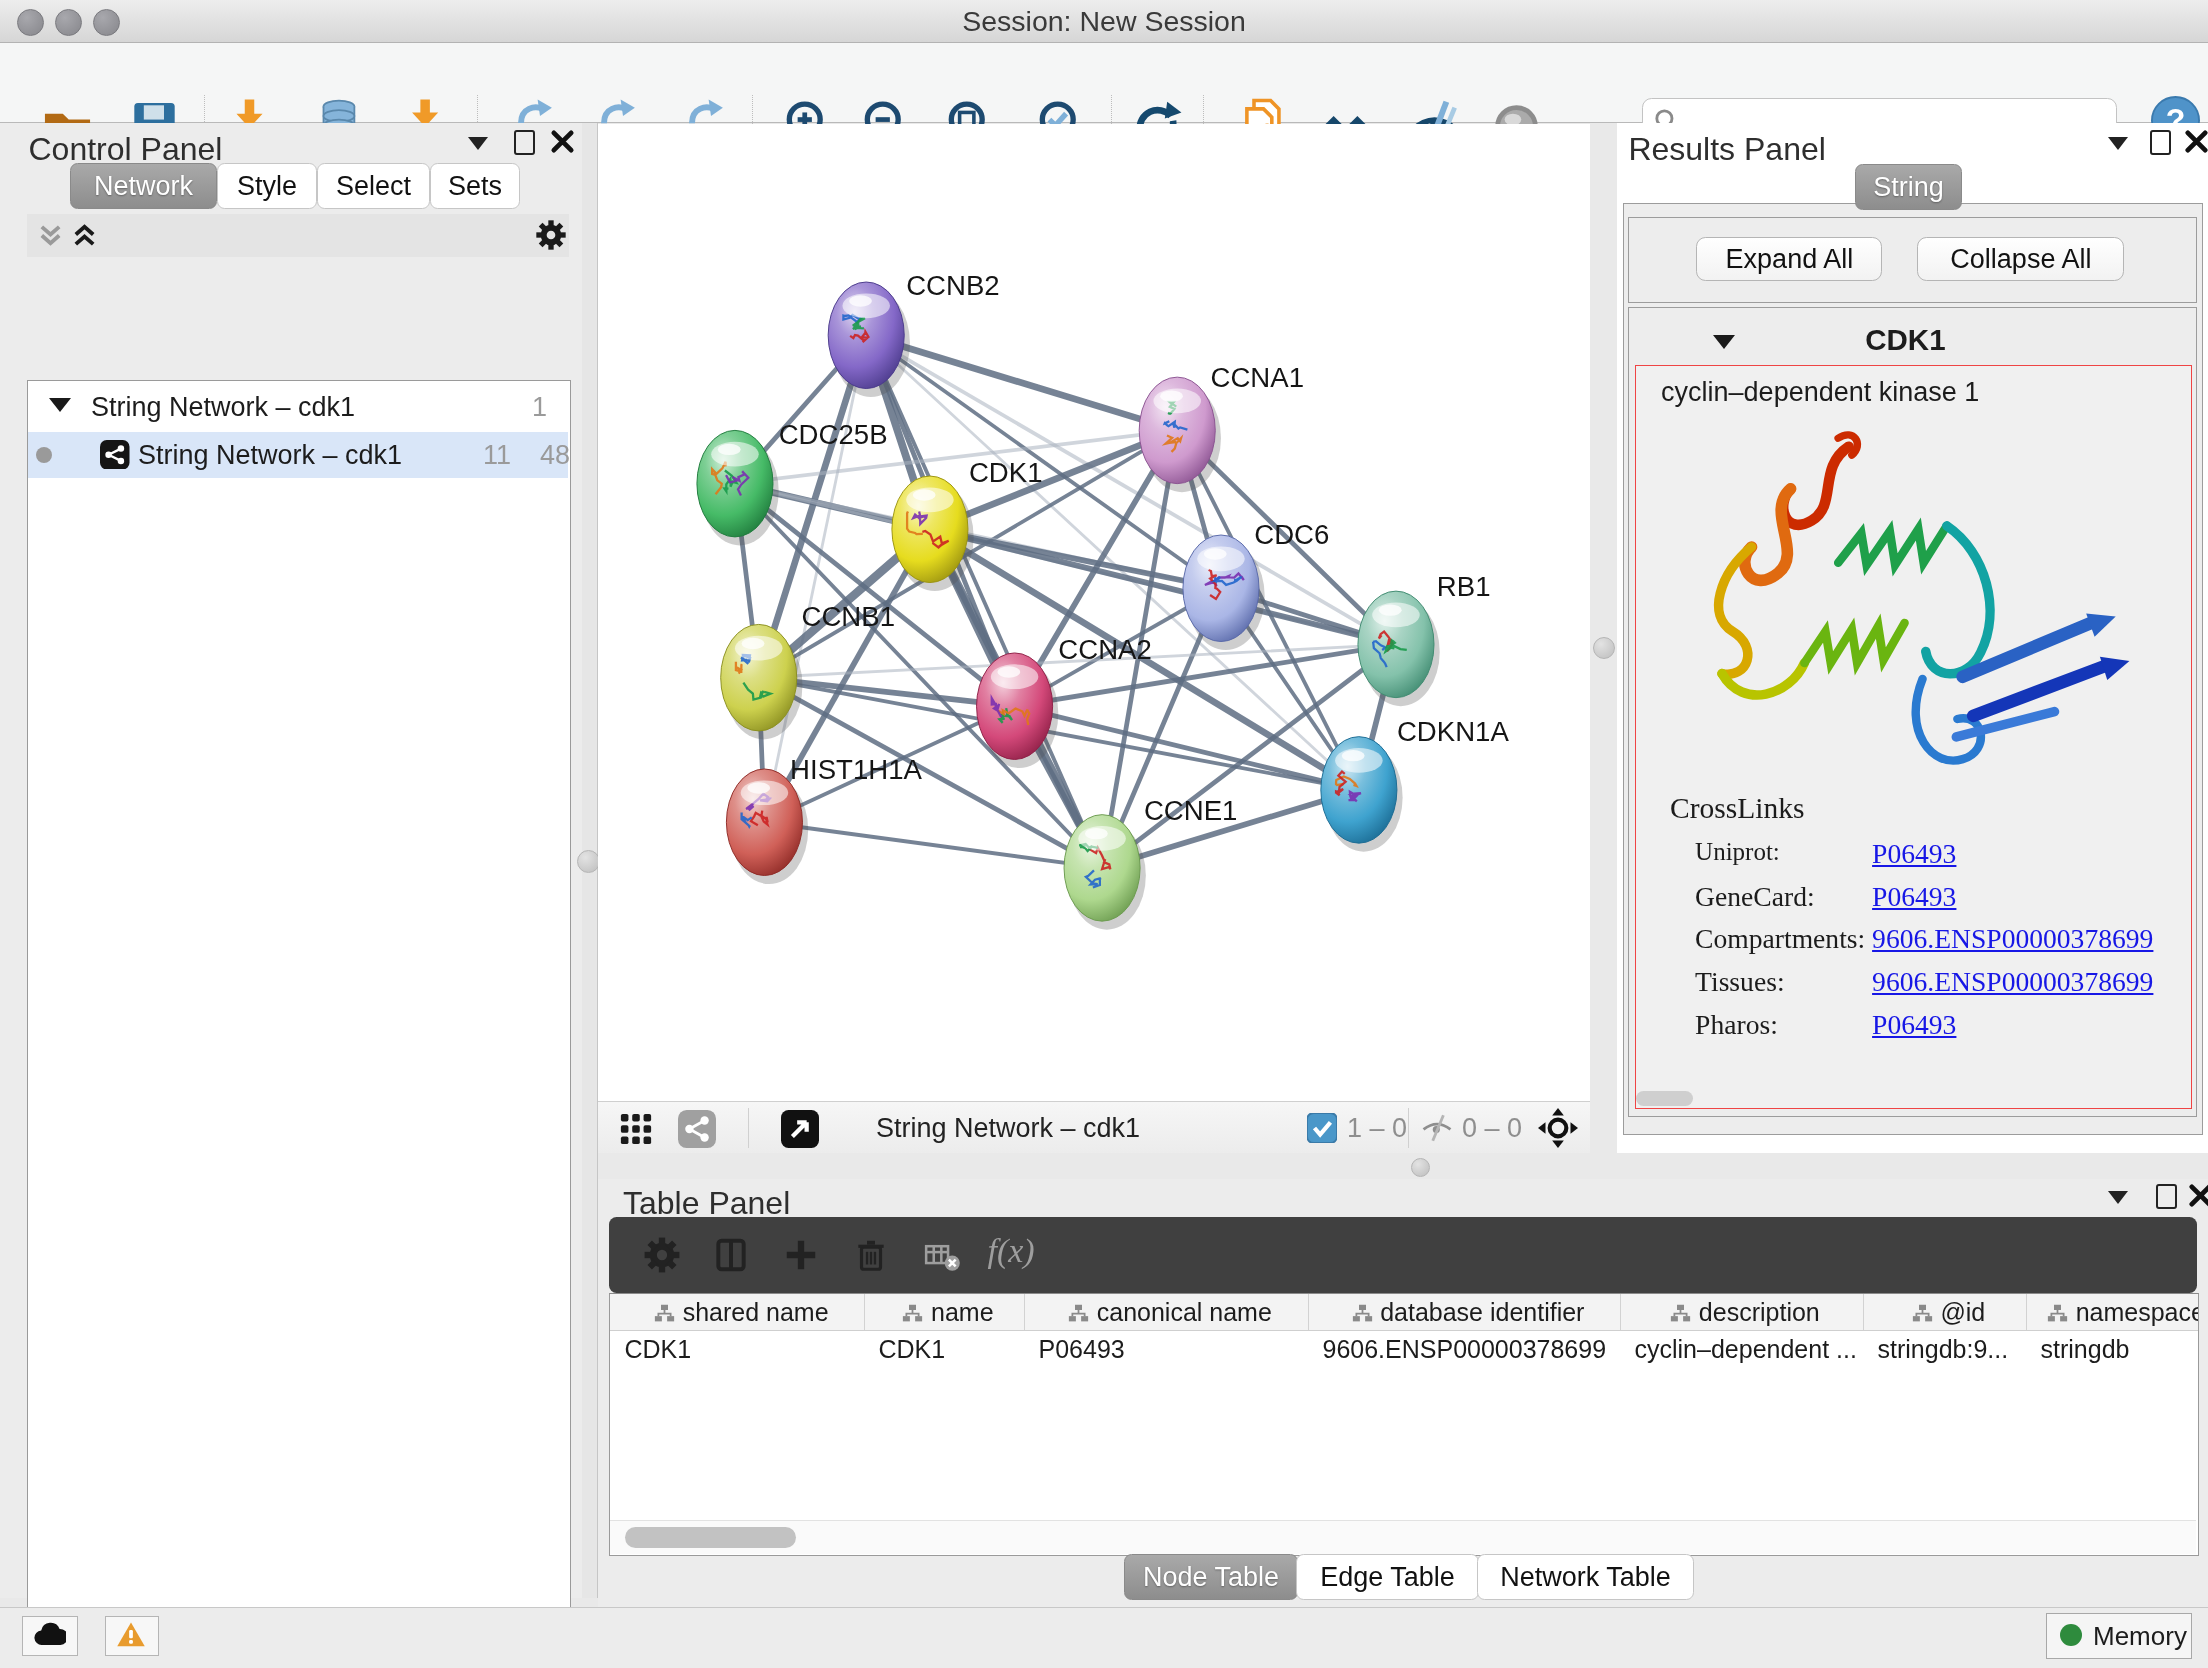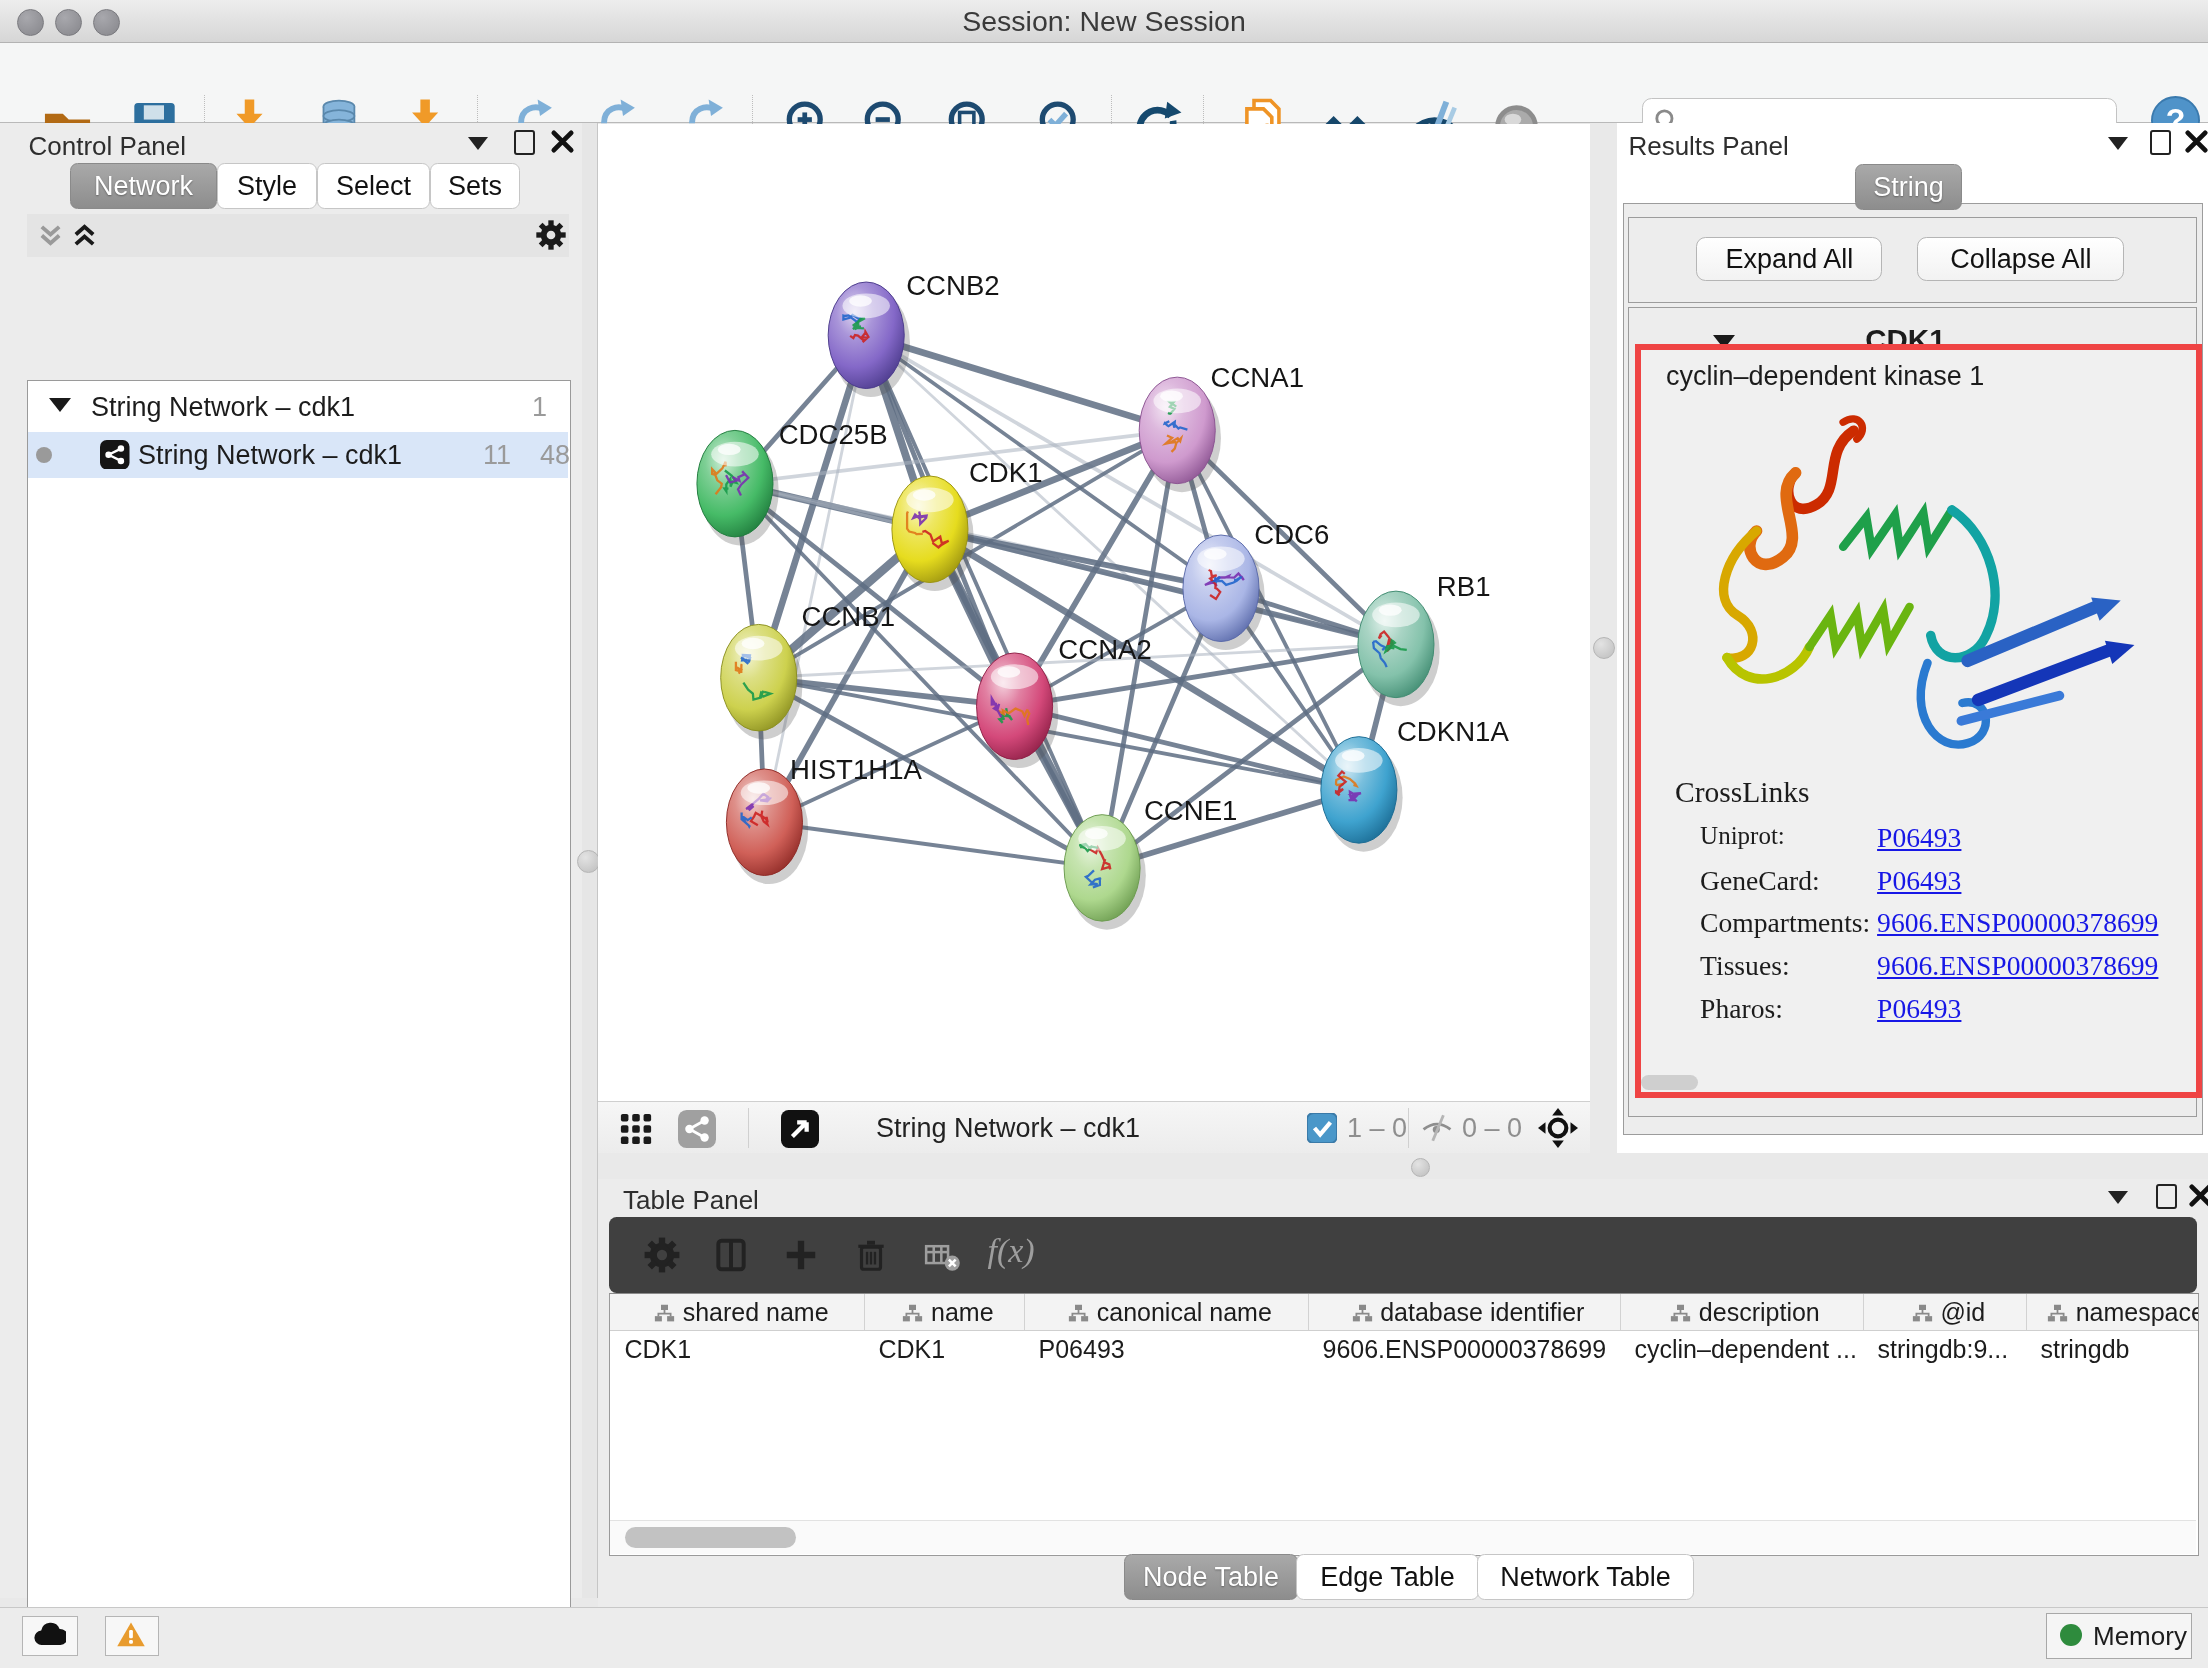--- a/index.html
+++ b/index.html
@@ -16,21 +16,21 @@
     font-size:28.5px;color:#3a3a3a;}
   #toolbar{left:0;top:43px;width:2208px;height:79px;background:#f5f6f6;
     border-bottom:1px solid #b9b9b9;}
   .tbtn{width:57px;height:57px;top:54px;}
   .tsep{top:52px;width:0;height:59px;border-left:1.9px dotted #bdbdbd;}
   #searchbox{left:1642px;top:55px;width:473px;height:42px;background:#fff;
     border:1.9px solid #c3c3c3;border-radius:9.5px;}
   #searchbox input{position:absolute;left:38px;top:1.9px;width:418px;height:32px;border:0;outline:0;
     font-size:25px;font-family:inherit;background:transparent;}
   
-  .panel-title{font-size:26px;color:#2e2e2e;}
+  .panel-title{font-size:32px;color:#2e2e2e;}
   .ph-tri{width:0;height:0;border-left:10.5px solid transparent;border-right:10.5px solid transparent;
     border-top:13.3px solid #222;}
   .ph-float{width:17px;height:21px;border:2.9px solid #222;border-radius:2.9px;}
   .tab{height:44px;line-height:44px;text-align:center;font-size:27px;background:#fff;
     border:1px solid #c6c6c6;border-radius:7.6px;color:#111;}
   .tab.sel{background:linear-gradient(#a9a9a9,#8d8d8d);color:#fff;border-color:#8a8a8a;
     text-shadow:0 1px 1.9px rgba(0,0,0,.35);}
   
   #cp-tree{left:27px;top:257px;width:542px;height:1330px;background:#fff;border:1px solid #9a9a9a;}
   .tree-tri{width:0;height:0;border-left:11.4px solid transparent;border-right:11.4px solid transparent;
@@ -617,21 +617,21 @@
   <div class="abs tab sel" style="left:238px;top:41px;width:105px;z-index:3">String</div>
 
   <div class="abs rbox" style="left:11.4px;top:94px;width:567px;height:84px">
     <div class="abs btn" style="left:67px;top:19px;width:184px;height:42px;line-height:42px">Expand All</div>
     <div class="abs btn" style="left:288px;top:19px;width:205px;height:42px;line-height:42px">Collapse All</div>
   </div>
 
   <div class="abs rbox" style="left:11.4px;top:184px;width:567px;height:808px">
     <div class="abs tree-tri" style="left:84px;top:27px"></div>
     <div class="abs" style="left:143px;top:15px;width:266px;text-align:center;font-size:29.5px;font-weight:bold">CDK1</div>
-    <div class="abs" style="left:5.7px;top:36px;width:555px;height:742px;background:#f0f0f0;border:6px solid #ef4444">
+    <div class="abs" style="left:5.7px;top:57px;width:555px;height:742px;background:#f0f0f0;border:1px solid #ef4444">
       <div class="abs" style="left:25px;top:11.4px;font-size:27px">cyclin–dependent kinase 1</div>
 
       <svg class="abs" style="left:38px;top:49px" width="476" height="380" viewBox="0 0 440 360">
         <g fill="none" stroke-linecap="round">
           <path d="M160 30 C130 50 150 85 125 100 C100 115 90 85 105 70" stroke="#cc2b00" stroke-width="10"></path>
           <path d="M150 22 C165 12 175 28 163 38" stroke="#cc2b00" stroke-width="7"></path>
           <path d="M105 70 C80 92 118 130 93 150 C68 170 52 140 68 125" stroke="#e06a10" stroke-width="11"></path>
           <path d="M68 125 C38 150 25 190 50 205 C75 220 65 250 40 245" stroke="#d8a800" stroke-width="9"></path>
           <path d="M40 245 C60 280 105 265 118 235" stroke="#b8c400" stroke-width="9"></path>
           <path d="M118 235 L138 205 143 235 163 203 168 235 188 200 193 232 213 197" stroke="#6ab510" stroke-width="8"></path>

